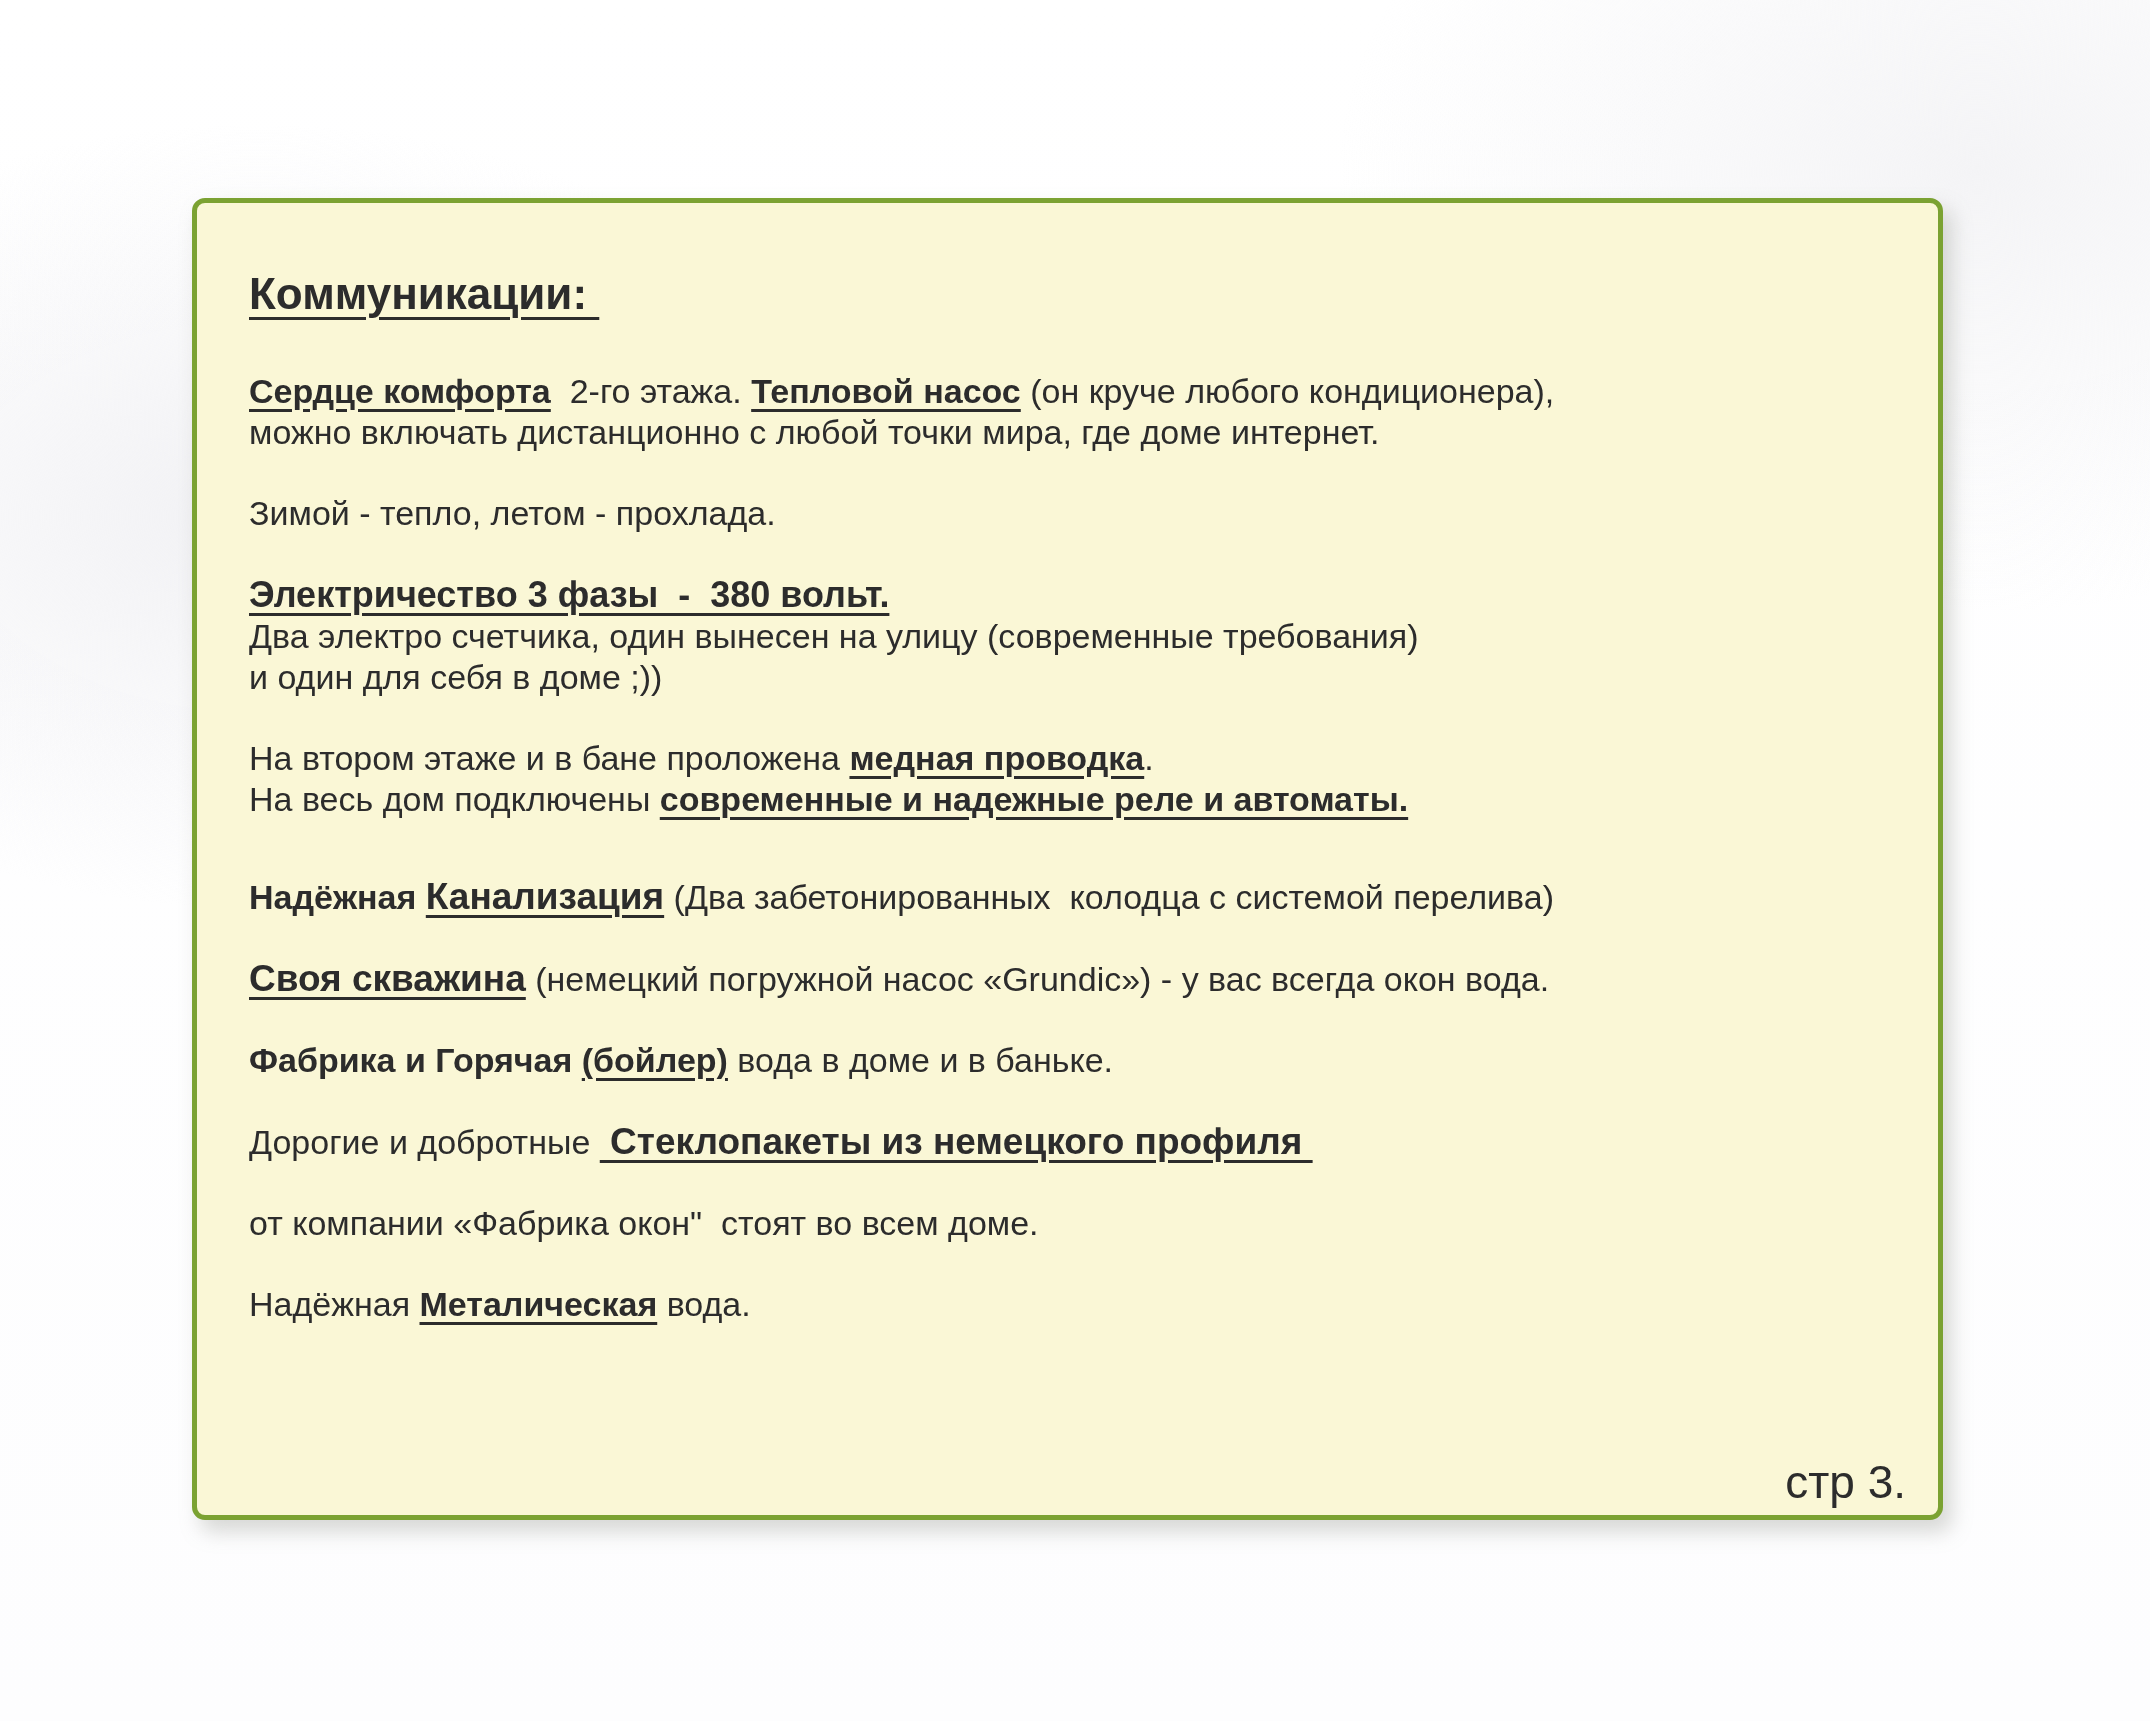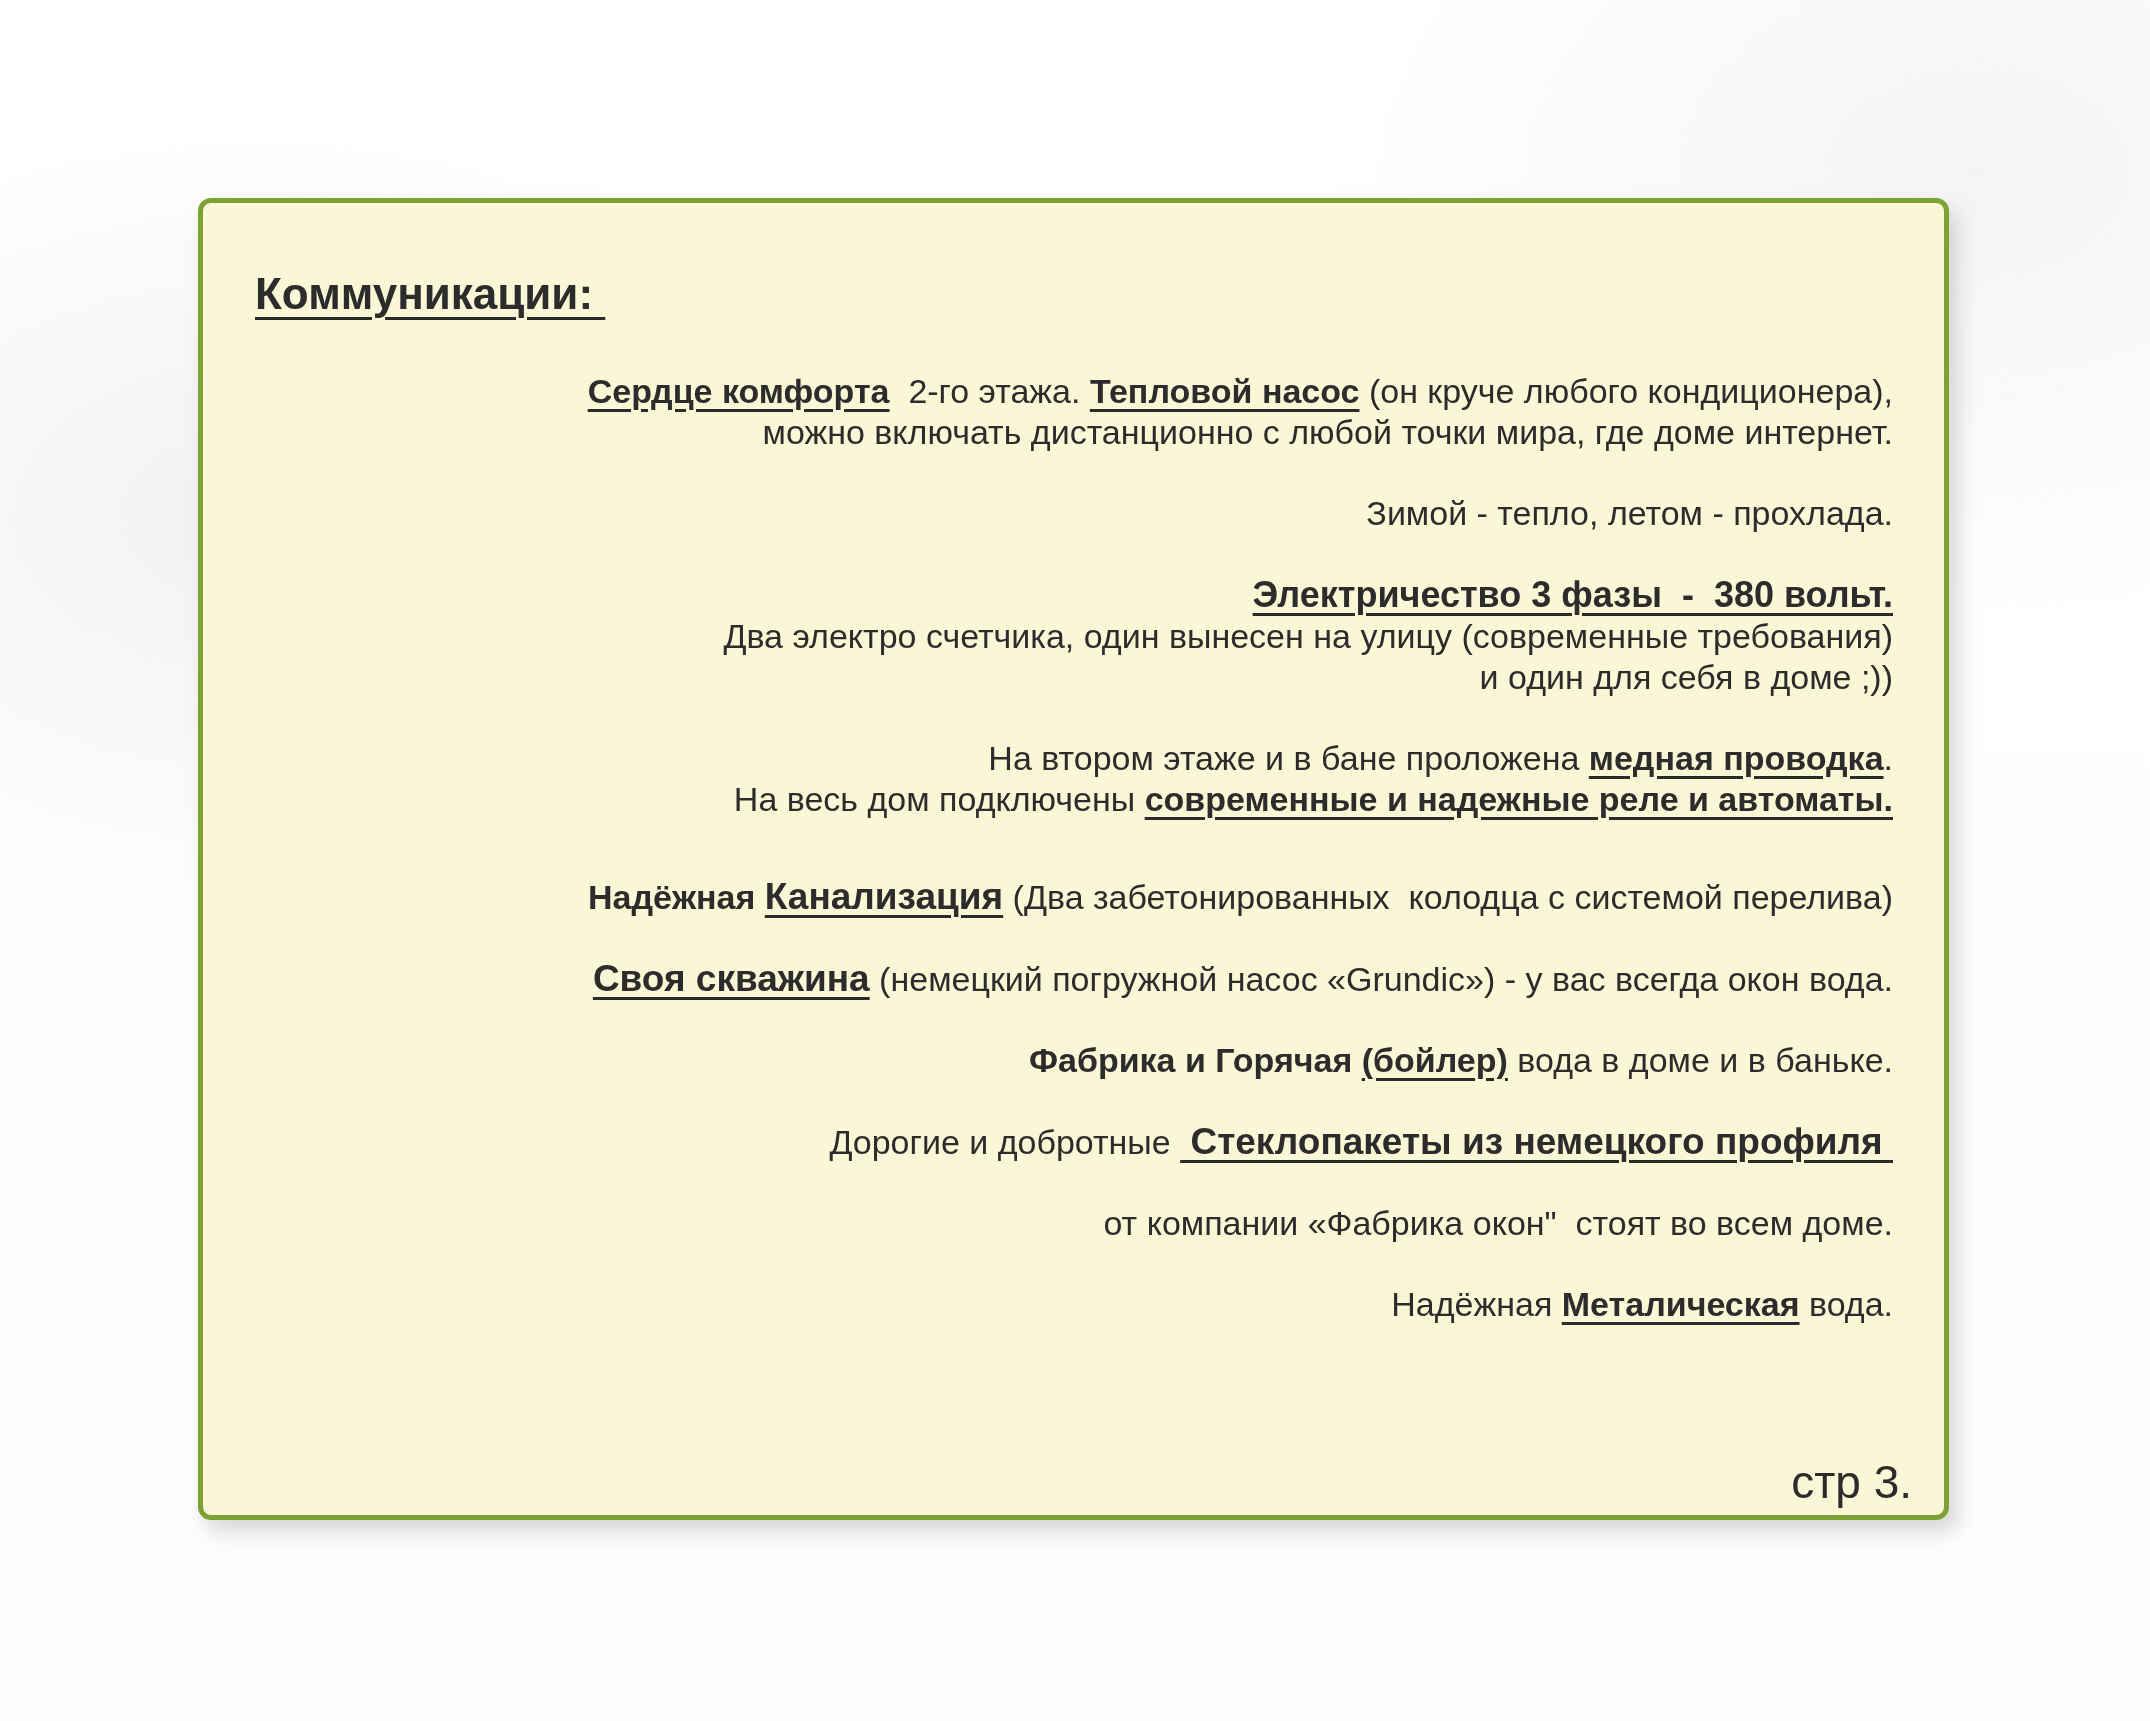--- a/index.html
+++ b/index.html
@@ -10,21 +10,21 @@
       radial-gradient(1016px 653px at 12% 30%, #f1f1f4 0%, rgba(241,241,244,0) 60%),
       radial-gradient(1161px 798px at 92% 10%, #f4f4f6 0%, rgba(244,244,246,0) 55%),
       linear-gradient(#ffffff, #fdfdfe);
     position: relative;
     color: #2c2c2c;
   }
   .page { position: absolute; inset: 0; }
 
   .card {
     position: absolute;
-    left: 198px; top: 198px;
+    left: 192px; top: 198px;
     width: 1751px; height: 1322px;
     box-sizing: border-box;
     background: #faf7d6;
     border: 5.8px solid #7ba232;
     border-radius: 13px;
     box-shadow: 8.7px 11.6px 20.3px rgba(145, 150, 140, 0.35);
     padding: 65px 51px 0 52px;
   }
 
   .title {
@@ -36,21 +36,21 @@
   }
   .title .tu {
     text-decoration: underline;
     text-decoration-thickness: 2.9px;
     text-underline-offset: 8px;
   }
 
   .para { margin: 40px 0 0 0; font-size: 34px; line-height: 41px; }
   .para.first { margin-top: 0; }
   .para.gap-big { margin-top: 56px; }
-  .line { white-space: pre-wrap; text-align: right; }
+  .line { white-space: pre-wrap; }
 
   .b  { font-weight: bold; }
   .bu {
     font-weight: bold;
     text-decoration: underline;
     text-decoration-thickness: 2.5px;
     text-underline-offset: 5.8px;
   }
   .big { font-size: 37px; }
   .h3  { font-size: 36px; }

